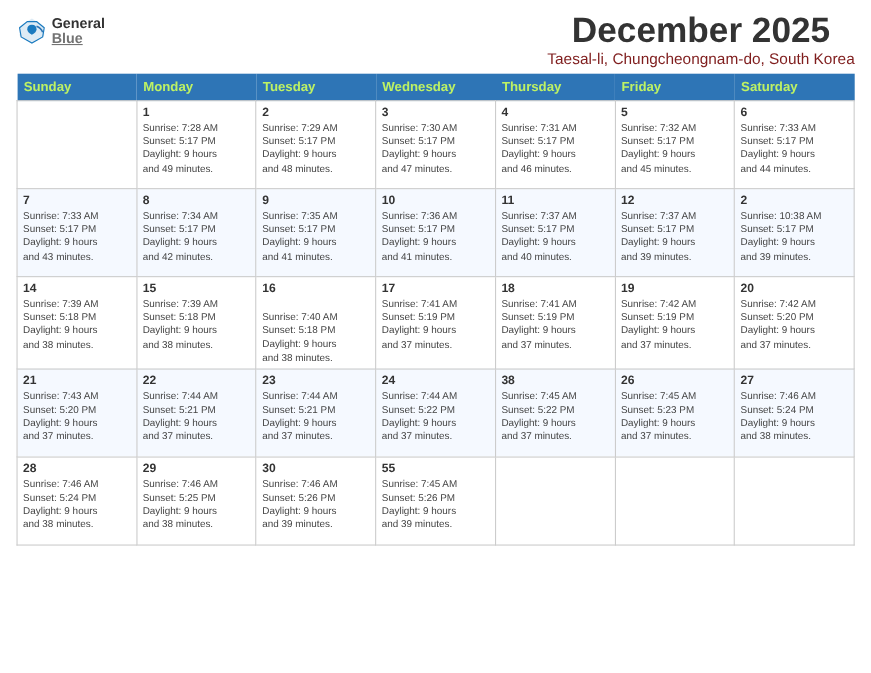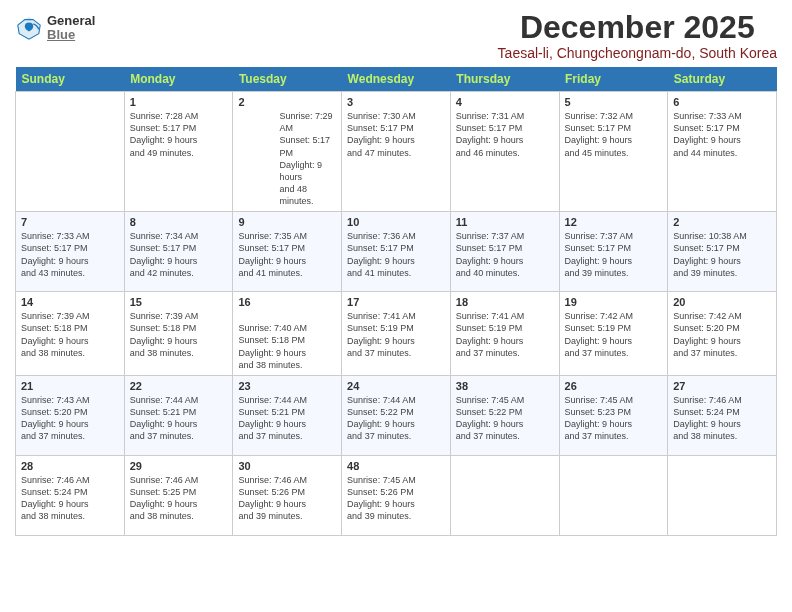--- a/index.html
+++ b/index.html
@@ -136,21 +136,21 @@
           <td class="empty-cell"></td>
           <td>
             <span class="day-num">1</span>
             <div class="cell-info" style="white-space: pre-line;">Sunrise: 7:28 AM
 Sunset: 5:17 PM
 Daylight: 9 hours
 and 49 minutes.</div>
           </td>
           <td>
             <span class="day-num">2</span>
-            <div class="cell-info" style="white-space: pre-line; margin-left: 41px;">Sunrise: 7:29 AM
+            <div class="cell-info" style="white-space: pre-line;">Sunrise: 7:29 AM
 Sunset: 5:17 PM
 Daylight: 9 hours
 and 48 minutes.</div>
           </td>
           <td>
             <span class="day-num">3</span>
             <div class="cell-info" style="white-space: pre-line;">Sunrise: 7:30 AM
 Sunset: 5:17 PM
 Daylight: 9 hours
 and 47 minutes.</div>
@@ -346,21 +346,21 @@
 and 38 minutes.</div>
           </td>
           <td>
             <span class="day-num">30</span>
             <div class="cell-info" style="white-space: pre-line;">Sunrise: 7:46 AM
 Sunset: 5:26 PM
 Daylight: 9 hours
 and 39 minutes.</div>
           </td>
           <td>
-            <span class="day-num">48</span>
+            <span class="day-num">55</span>
             <div class="cell-info" style="white-space: pre-line;">Sunrise: 7:45 AM
 Sunset: 5:26 PM
 Daylight: 9 hours
 and 39 minutes.</div>
           </td>
           <td class="empty-cell"></td>
           <td class="empty-cell"></td>
           <td class="empty-cell"></td>
         </tr>
       </tbody>

